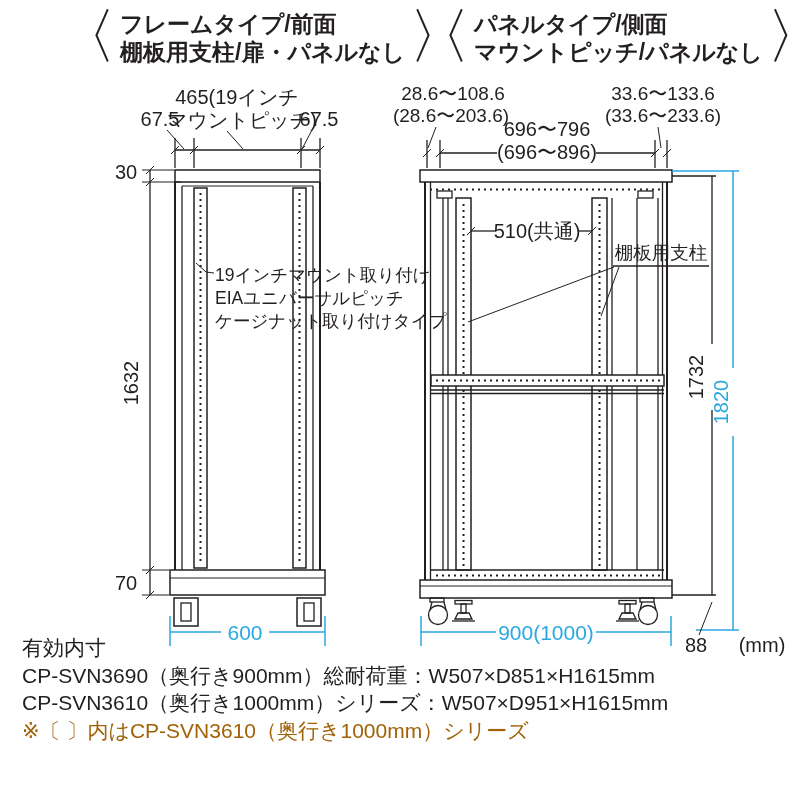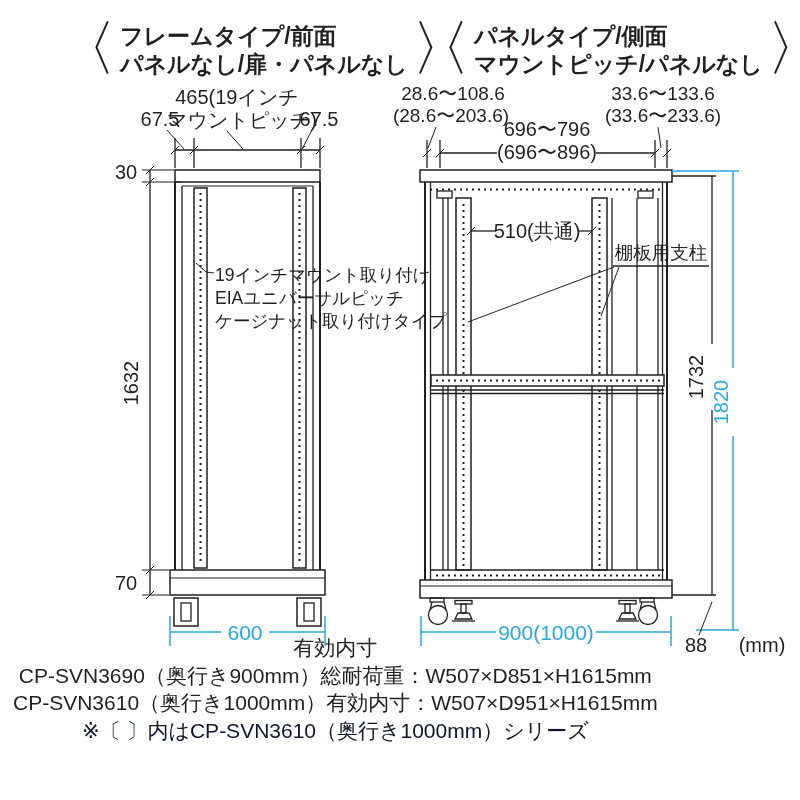--- a/index.html
+++ b/index.html
@@ -2,35 +2,35 @@
 <html><head>
 <meta charset="utf-8">
 <style>
   html,body{margin:0;padding:0;background:#fff;}
   .stage{position:relative;width:800px;height:800px;background:#ffffff;overflow:hidden;
          font-family:"Liberation Sans","DejaVu Sans",sans-serif;color:#231f20;}
   svg{position:absolute;left:0;top:0;}
   svg text{font-family:"Liberation Sans","DejaVu Sans",sans-serif;fill:#231f20;}
   .hdr{position:absolute;display:flex;align-items:center;font-weight:bold;white-space:nowrap;}
   .hdr .br{font-size:56px;font-weight:400;line-height:1;transform:scaleY(1.08);margin-top:-4px;}
-  .hdr .lines{font-size:23px;line-height:1.22;margin:12px 4px;}
-  .notes{position:absolute;left:13px;top:634px;font-size:21px;line-height:27.5px;white-space:nowrap;text-align:center;}
-  .notes .cyan{color:#0f172a;}
+  .hdr .lines{font-size:23px;line-height:1.22;margin:0 4px;}
+  .notes{position:absolute;left:22px;top:634px;font-size:21px;line-height:27.5px;white-space:nowrap;}
+  .notes .cyan{color:#a16207;}
   .notes .load{font-weight:bold;font-size:21.5px;margin-top:2px;}
 </style>
 </head>
 <body>
 
 <div class="stage">
 
   <div class="hdr" style="left:60px;top:10px;">
     <span class="br">〈</span>
     <span class="lines">
       <span>フレームタイプ/前面</span><br>
-      <span>パネルなし/扉・パネルなし</span>
+      <span>棚板用支柱/扉・パネルなし</span>
     </span>
     <span class="br">〉</span>
   </div>
 
   <div class="hdr" style="left:414px;top:10px;">
     <span class="br">〈</span>
     <span class="lines">
       <span>パネルタイプ/側面</span><br>
       <span>マウントピッチ/パネルなし</span>
     </span>
@@ -244,17 +244,17 @@
         <line class="cy" x1="421" y1="632" x2="496" y2="632"></line>
         <line class="cy" x1="596" y1="632" x2="671" y2="632"></line>
         <text class="t20 cyt" x="546" y="640" style="font-size:21px">900(1000)</text>
       </g>
     </g>
   </svg>
 
   <div class="notes">
     <div>有効内寸</div>
     <div>CP-SVN3690（奥行き900mm）総耐荷重：W507×D851×H1615mm</div>
-    <div>CP-SVN3610（奥行き1000mm）有効内寸：W507×D951×H1615mm</div>
+    <div>CP-SVN3610（奥行き1000mm）シリーズ：W507×D951×H1615mm</div>
     <div class="cyan">※〔 〕内はCP-SVN3610（奥行き1000mm）シリーズ</div>
   </div>
 
 </div>
 
 </body></html>

